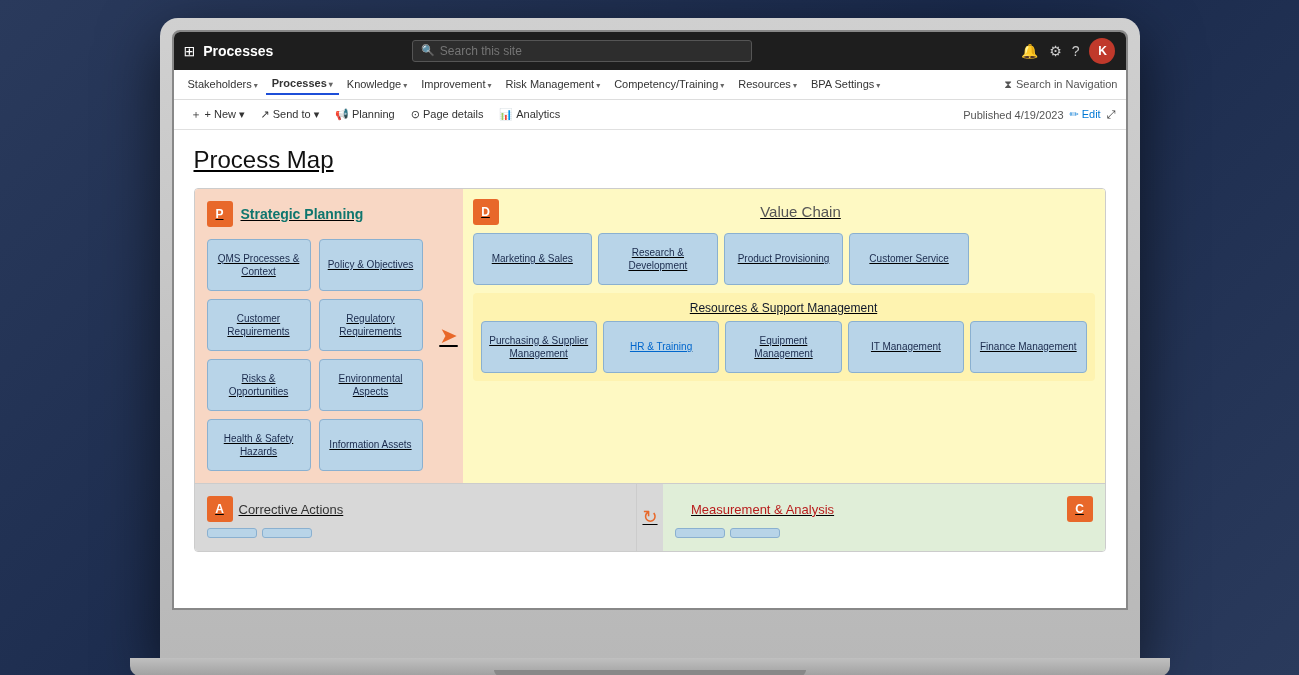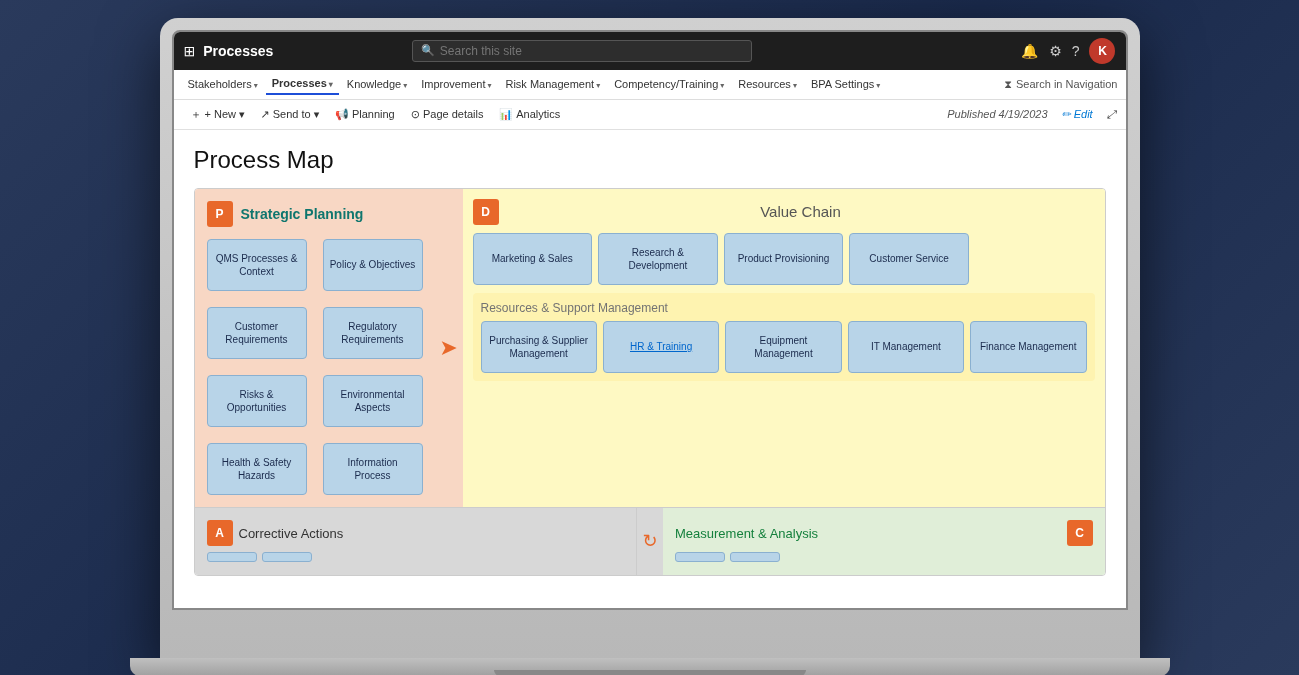--- a/index.html
+++ b/index.html
@@ -159,41 +159,41 @@
       padding: 3px 7px;
       cursor: pointer;
       display: flex;
       align-items: center;
       gap: 3px;
       border-radius: 3px;
     }
     .toolbar-right {
       margin-left: auto;
       display: flex;
-      align-items: center;
-      gap: 14px;
+      align-items: flex-end;
+      gap: 6px;
       font-size: 11px;
       color: #555;
-      font-style: italic;
     }
     .edit-btn {
       display: flex;
       align-items: center;
       gap: 3px;
       cursor: pointer;
       color: #0078d4;
       font-size: 11px;
     }
 
     
     .page-content {
       background: #fff;
       padding: 16px 20px;
       height: calc(580px - 98px);
       overflow-y: auto;
+      text-decoration: underline;
     }
     .page-title {
       font-size: 24px;
       font-weight: 300;
       color: #111;
       margin-bottom: 14px;
     }
 
     
     .strategic-panel {
@@ -223,21 +223,21 @@
       flex-shrink: 0;
     }
     .panel-title {
       font-size: 14px;
       font-weight: 600;
       color: #0f766e;
     }
     .grid-2col {
       display: grid;
       grid-template-columns: 1fr 1fr;
-      gap: 16px;
+      gap: 8px;
     }
     .process-box {
       background: #b8d4e8;
       border: 1px solid #8ab0d0;
       border-radius: 4px;
       padding: 8px 5px;
       text-align: center;
       font-size: 10px;
       color: #1a2a4c;
       cursor: pointer;
@@ -369,21 +369,21 @@
               <span class="panel-title">Strategic Planning</span>
             </div>
             <div class="grid-2col">
               <div class="process-box">QMS Processes &amp; Context</div>
               <div class="process-box">Policy &amp; Objectives</div>
               <div class="process-box">Customer Requirements</div>
               <div class="process-box">Regulatory Requirements</div>
               <div class="process-box">Risks &amp; Opportunities</div>
               <div class="process-box">Environmental Aspects</div>
               <div class="process-box">Health &amp; Safety Hazards</div>
-              <div class="process-box">Information Process</div>
+              <div class="process-box">Information Assets</div>
             </div>
           </div>
 
           <div class="arrow-container">
             <span class="orange-arrow">➤</span>
           </div>
 
           <div class="full-right" style="background:#fef9c3;flex:1;padding:10px;display:flex;flex-direction:column;gap:8px;">
 
             <div>
@@ -393,21 +393,21 @@
               </div>
               <div style="display:grid;grid-template-columns:repeat(5,1fr);gap:6px;">
                 <div class="process-box">Marketing &amp; Sales</div>
                 <div class="process-box">Research &amp; Development</div>
                 <div class="process-box">Product Provisioning</div>
                 <div class="process-box">Customer Service</div>
               </div>
             </div>
 
             <div style="background:#fef3b0;border-radius:4px;padding:8px;">
-              <div style="font-size:12px;color:#737373;margin-bottom:6px;">Resources &amp; Support Management</div>
+              <div style="text-align:center;font-size:12px;color:#0f172a;margin-bottom:6px;">Resources &amp; Support Management</div>
               <div style="display:grid;grid-template-columns:repeat(5,1fr);gap:6px;">
                 <div class="process-box">Purchasing &amp; Supplier Management</div>
                 <div class="process-box">
                     <a href="#" style="color:#0066cc;text-decoration:underline;">HR &amp; Training</a>
                   </div>
                 <div class="process-box">Equipment Management</div>
                 <div class="process-box">IT Management</div>
                 <div class="process-box">Finance Management</div>
               </div>
             </div>
@@ -427,21 +427,21 @@
               <div class="bottom-box"></div>
             </div>
           </div>
 
           <div style="display:flex;align-items:center;justify-content:center;width:26px;background:#d8d8d8;">
             <span style="color:#e8682a;font-size:18px;">↻</span>
           </div>
 
           <div style="flex:1;background:#e0eed8;padding:8px 12px;display:flex;flex-direction:column;justify-content:center;">
             <div style="display:flex;align-items:center;gap:6px;margin-bottom:6px;justify-content:space-between;">
-              <span style="font-size:13px;font-weight:500;color:#15803d;">Measurement &amp; Analysis</span>
+              <span style="font-size:13px;font-weight:500;color:#b91c1c;margin-left:16px;">Measurement &amp; Analysis</span>
               <div class="badge">C</div>
             </div>
             <div style="display:flex;gap:5px;">
               <div class="bottom-box"></div>
               <div class="bottom-box"></div>
             </div>
           </div>
 
         </div>
       </div>

